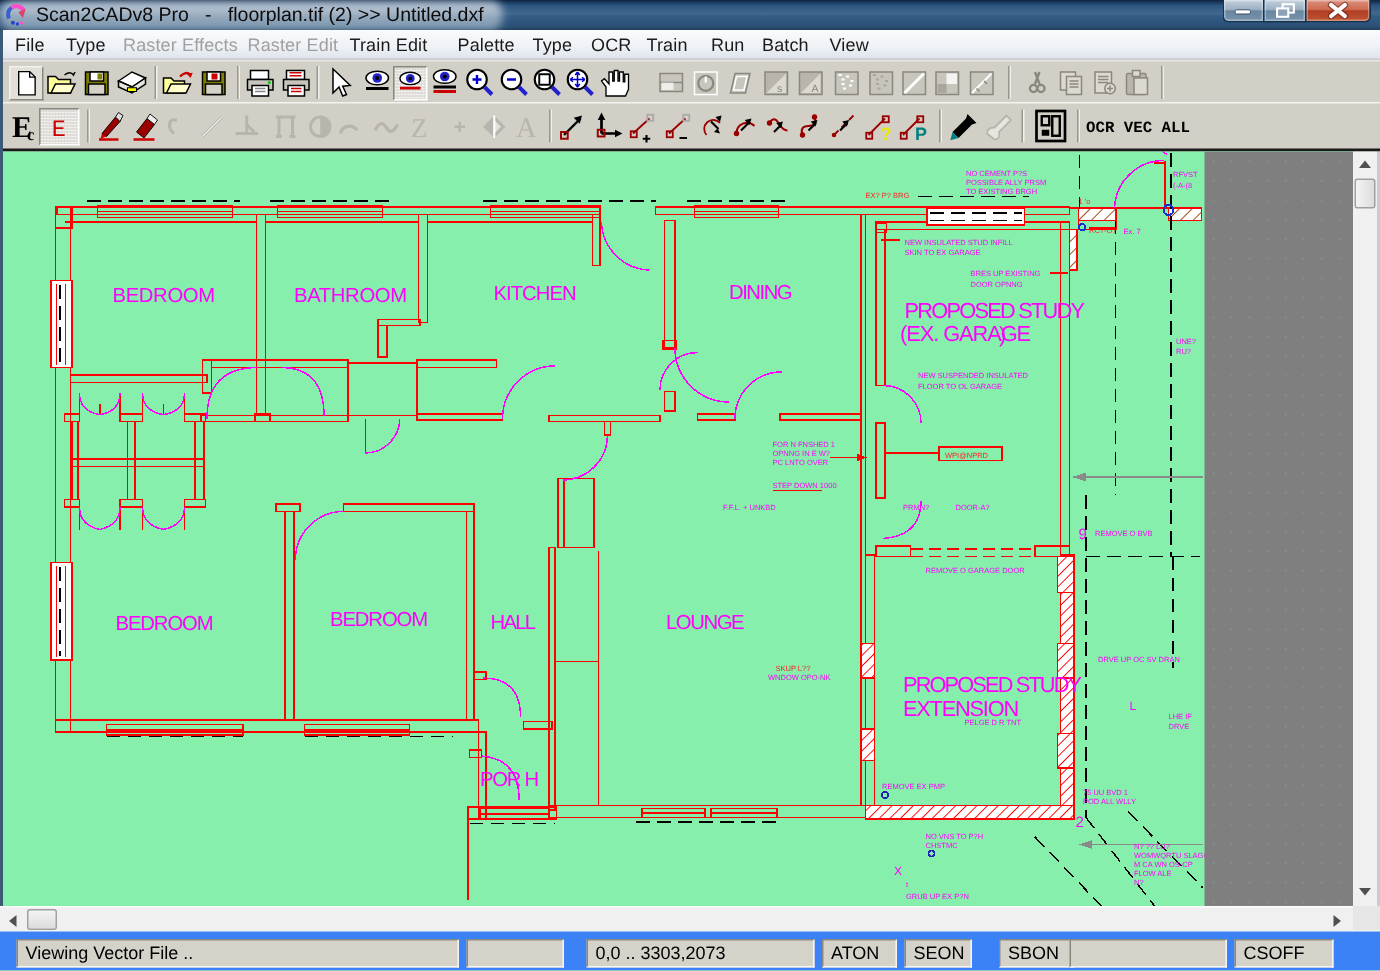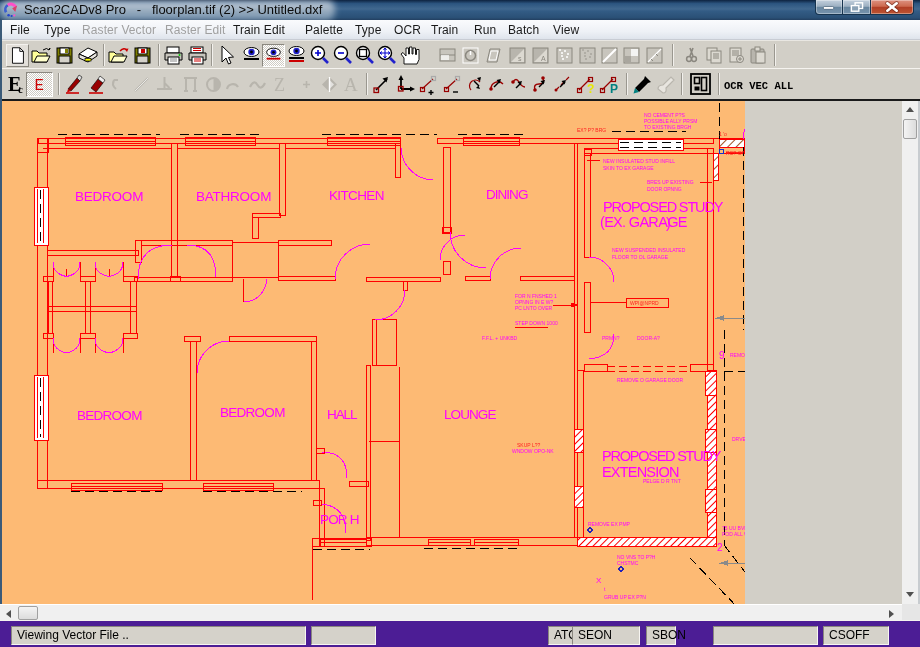--- a/index.html
+++ b/index.html
@@ -28,33 +28,33 @@
 
 #tb1{position:absolute;left:0;top:40px;width:920px;height:28px;background:#d2cfc7;border-top:1px solid #e9e7e2}
 #tb2{position:absolute;left:0;top:68px;width:920px;height:31px;background:#d2cfc7;border-top:1px solid #f5f3ef}
 #tbline{position:absolute;left:0;top:99px;width:920px;height:2px;background:#1a1a1a}
 .sep{position:absolute;top:3px;width:2px;height:22px;border-left:1px solid #9a978f;border-right:1px solid #f2f0ec}
 .tbtn{position:absolute;top:3px;width:23px;height:23px}
 .pressed{background:repeating-conic-gradient(#ffffff 0% 25%,#cfccc4 0% 50%) 0 0/2px 2px;border:1px solid;border-color:#8a877f #fff #fff #8a877f}
 .raised{border:1px solid;border-color:#f4f2ee #8a877f #8a877f #f4f2ee}
 #ocrtxt{position:absolute;left:724px;top:11px;font-family:"Liberation Mono",monospace;font-size:10.5px;font-weight:bold;color:#000}
 
-#canvas{position:absolute;left:2px;top:101px;width:743px;height:503px;background:#fdba74;overflow:hidden}
+#canvas{position:absolute;left:2px;top:101px;width:900px;height:503px;background:#86efac;overflow:hidden}
 #graystrip{position:absolute;left:801px;top:0;width:99px;height:503px;background:#7f7f7f;background-image:radial-gradient(#8b8b8b 0.7px,transparent 0.8px);background-size:12px 13px}
 #leftframe{position:absolute;left:0;top:20px;width:2px;height:600px;background:#3a5a78}
 #rightframe{position:absolute;left:918px;top:101px;width:2px;height:519px;background:#c8ccd0}
 
 #vsb{position:absolute;left:902px;top:101px;width:16px;height:503px;background:#f0f0f0}
 #vthumb{position:absolute;left:1px;top:18px;width:14px;height:20px;background:linear-gradient(90deg,#f4f4f4,#dcdcdc);border:1px solid #a0a0a0;border-radius:2px}
 #hsb{position:absolute;left:0;top:604px;width:902px;height:16px;background:#f0f0f0;border-top:1px solid #fff}
 #hthumb{position:absolute;left:18px;top:1px;width:20px;height:14px;background:linear-gradient(180deg,#f4f4f4,#dcdcdc);border:1px solid #a0a0a0;border-radius:2px}
 #corner{position:absolute;left:902px;top:604px;width:18px;height:16px;background:#e6e6e6}
 .sbarr{position:absolute}
 
-#statusbar{position:absolute;left:0;top:620px;width:920px;height:27px;background:#4c1d95;border-top:1px solid #f5f3ef}
+#statusbar{position:absolute;left:0;top:620px;width:920px;height:27px;background:#3b82f6;border-top:1px solid #f5f3ef}
 .sp{position:absolute;top:5px;height:19px;background:#d5d2ca;border:1px solid;border-color:#8a877f #f7f5f1 #f7f5f1 #8a877f;font-size:12px;color:#000;line-height:17px;padding-left:5px}
 </style></head>
 <body>
 <div id="titlebar">
  <div id="tsheen"></div>
  <svg id="ticon" viewBox="0 0 16 17">
   <path d="M3.1 11.3 A5.3 5.3 0 0 1 4.8 4.1" fill="none" stroke="#3b5fd0" stroke-width="2.7"></path>
   <path d="M4.8 4.1 A5.3 5.3 0 0 1 12.6 5.9" fill="none" stroke="#ff4fc8" stroke-width="2.9"></path>
   <path d="M14.2 4.6 L12.3 11.0 L9.2 7.2 Z" fill="#d6446a"></path>
   <circle cx="5.6" cy="14.2" r="1.3" fill="#2244cc"></circle>
@@ -78,21 +78,21 @@
         <svg class="ic" viewBox="0 0 44 15">
           <path d="M17 3.5 L27 11.5 M27 3.5 L17 11.5" stroke="#55150d" stroke-width="4.6" stroke-linecap="round" opacity="0.5"></path>
           <path d="M17 3.5 L27 11.5 M27 3.5 L17 11.5" stroke="#fff" stroke-width="2.8" stroke-linecap="round"></path>
         </svg>
       </div>
  </div>
 </div>
 <div id="menubar">
  <span class="mi" style="left:10px">File</span>
  <span class="mi" style="left:44px">Type</span>
- <span class="mi dis" style="left:82px">Raster Vector</span>
+ <span class="mi dis" style="left:82px">Raster Effects</span>
  <span class="mi dis" style="left:165px">Raster Edit</span>
  <span class="mi" style="left:233px">Train Edit</span>
  <span class="mi" style="left:305px">Palette</span>
  <span class="mi" style="left:355px">Type</span>
  <span class="mi" style="left:394px">OCR</span>
  <span class="mi" style="left:431px">Train</span>
  <span class="mi" style="left:474px">Run</span>
  <span class="mi" style="left:508px">Batch</span>
  <span class="mi" style="left:553px">View</span>
 </div>
@@ -705,18 +705,19 @@
     </svg>
  <div id="hthumb"></div>
  <svg class="sbarr" style="left:888px;top:4px" width="8" height="10">
       <path d="M1 1 L6 5 L1 9 Z" fill="#505050"></path>
     </svg>
 </div>
 <div id="corner"></div>
 <div id="statusbar">
  <div class="sp" style="left:11px;width:295px">Viewing Vector File ..</div>
  <div class="sp" style="left:311px;width:65px"></div>
+ <div class="sp" style="left:391px;width:152px">0,0 .. 3303,2073</div>
  <div class="sp" style="left:548px;width:50px">ATON</div>
- <div class="sp" style="left:572px;width:68px">SEON</div>
- <div class="sp" style="left:646px;width:30px">SBON</div>
+ <div class="sp" style="left:603px;width:45px">SEON</div>
+ <div class="sp" style="left:666px;width:50px">SBON</div>
  <div class="sp" style="left:713px;width:105px"></div>
  <div class="sp" style="left:823px;width:66px">CSOFF</div>
 </div>
 
 </body></html>

